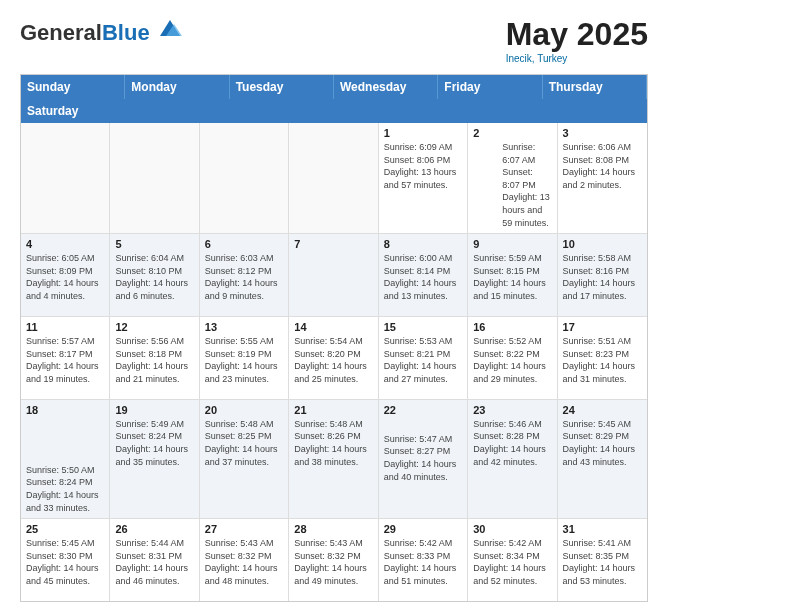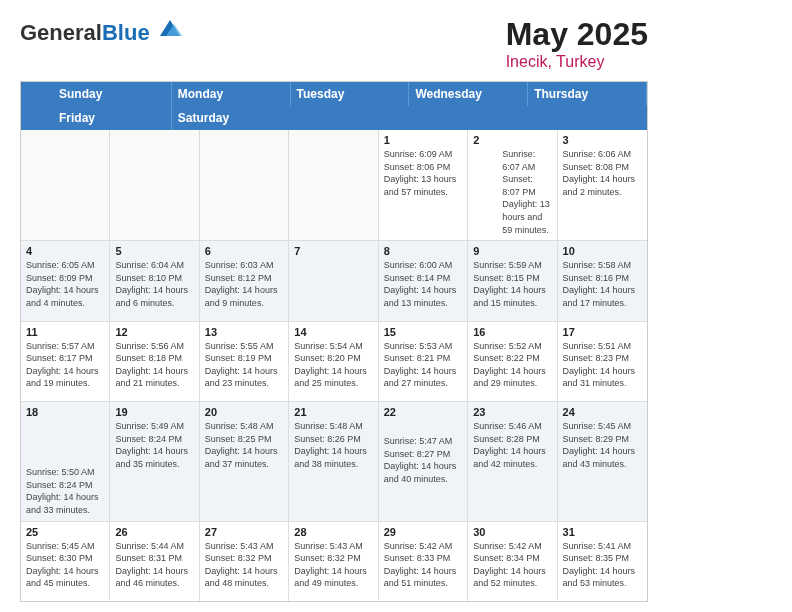--- a/index.html
+++ b/index.html
@@ -41,34 +41,33 @@
     }
     .title-block {
       text-align: left;
     }
     .title-month {
       font-size: 32px;
       font-weight: bold;
       color: #222;
     }
     .title-location {
-      font-size: 16px;
-      color: #be185d;
+      font-size: 10px;
+      color: #0369a1;
     }
     .calendar {
       flex: 1;
       display: flex;
       flex-direction: column;
       border: 1px solid #ccc;
     }
     .cal-header {
       display: grid;
-      grid-template-columns: repeat(5, 1fr);
+      grid-template-columns: repeat(6, 1fr);
       background: #3a7cc1;
-      padding-left: 32px;
     }
     .cal-header-cell {
       color: #fff;
       font-size: 12px;
       font-weight: bold;
       padding: 5px 6px;
       border-right: 1px solid #5a9ad4;
     }
     .cal-header-cell:last-child { border-right: none; }
     .cal-body {
@@ -125,22 +124,22 @@
       <div class="title-location">Inecik, Turkey</div>
     </div>
   </div>
 
   <div class="calendar">
     <div class="cal-header">
     <div class="cal-header-cell">Sunday</div>
         <div class="cal-header-cell">Monday</div>
         <div class="cal-header-cell">Tuesday</div>
         <div class="cal-header-cell">Wednesday</div>
+        <div class="cal-header-cell">Friday</div>
         <div class="cal-header-cell">Thursday</div>
-        <div class="cal-header-cell">Friday</div>
         <div class="cal-header-cell">Saturday</div>
       </div>
     <div class="cal-body">
     <div class="cal-row">
           <div class="cal-cell empty"></div>
           <div class="cal-cell empty"></div>
           <div class="cal-cell empty"></div>
           <div class="cal-cell empty"></div>
           <div class="cal-cell">
             <div class="day-num">1</div>

